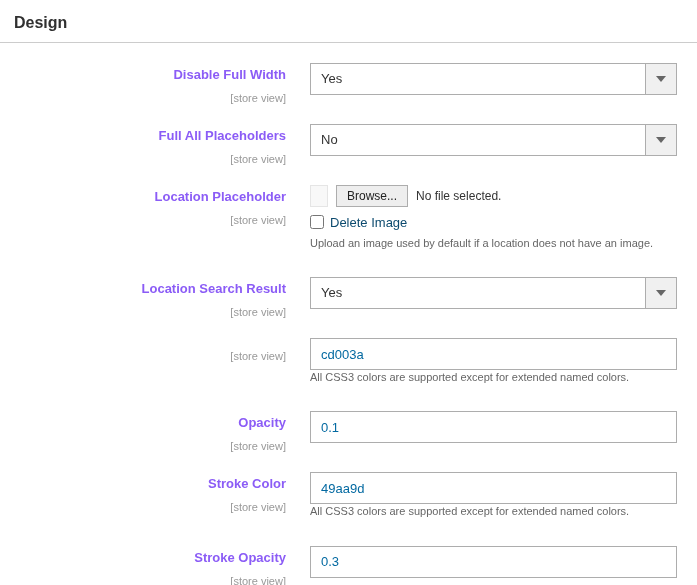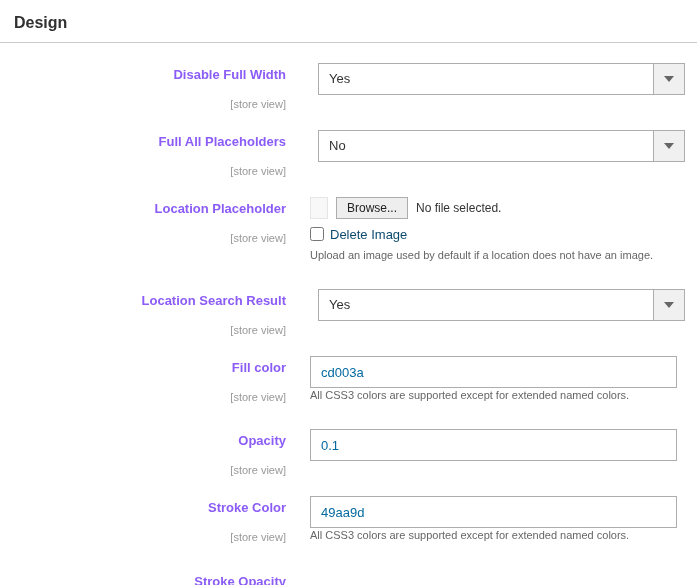--- a/index.html
+++ b/index.html
@@ -41,30 +41,29 @@
     font-weight: 600;
     color: #8b5cf6;
     font-size: 13px;
     display: block;
     line-height: 1.3;
   }
   .label-col .scope {
     font-size: 11px;
     color: #999;
     display: block;
-    margin-top: 14px;
+    margin-top: 8px;
   }
   .value-col {
     flex: 1;
     min-width: 0;
   }
   .select-wrap {
     position: relative;
     width: 100%;
-    margin-left: 8px;
   }
   .select {
     width: 100%;
     height: 32px;
     border: 1px solid #adadad;
     background: #fff;
     padding: 0 34px 0 10px;
     font-size: 13px;
     line-height: 30px;
     color: #333;
@@ -214,21 +213,20 @@
           <svg viewBox="0 0 10 6">
               <path d="M0 0 L5 6 L10 0 Z" fill="#666"></path>
             </svg>
         </div>
       </div>
     </div>
   </div>
 
   <div class="field-row has-note">
     <div class="label-col">
-      <span class="label">Fill color</span>
       <span class="scope">[store view]</span>
     </div>
     <div class="value-col">
       <input type="text" class="text-input" value="cd003a" style="">
       <div class="note">All CSS3 colors are supported except for extended named colors.</div>
     </div>
   </div>
 
   <div class="field-row">
     <div class="label-col">
@@ -249,20 +247,23 @@
       <input type="text" class="text-input" value="49aa9d" style="">
       <div class="note">All CSS3 colors are supported except for extended named colors.</div>
     </div>
   </div>
 
   <div class="field-row">
     <div class="label-col">
       <span class="label">Stroke Opacity</span>
       <span class="scope">[store view]</span>
     </div>
+    <div class="value-col">
+      <input type="text" class="text-input" value="0.3" style="">
+    </div>
   </div>
 
   <div class="field-row" style="margin-bottom:4px">
     <div class="label-col">
       
       
     </div>
     <div class="value-col">
       <input type="text" class="text-input" value="1" style="">
     </div>

